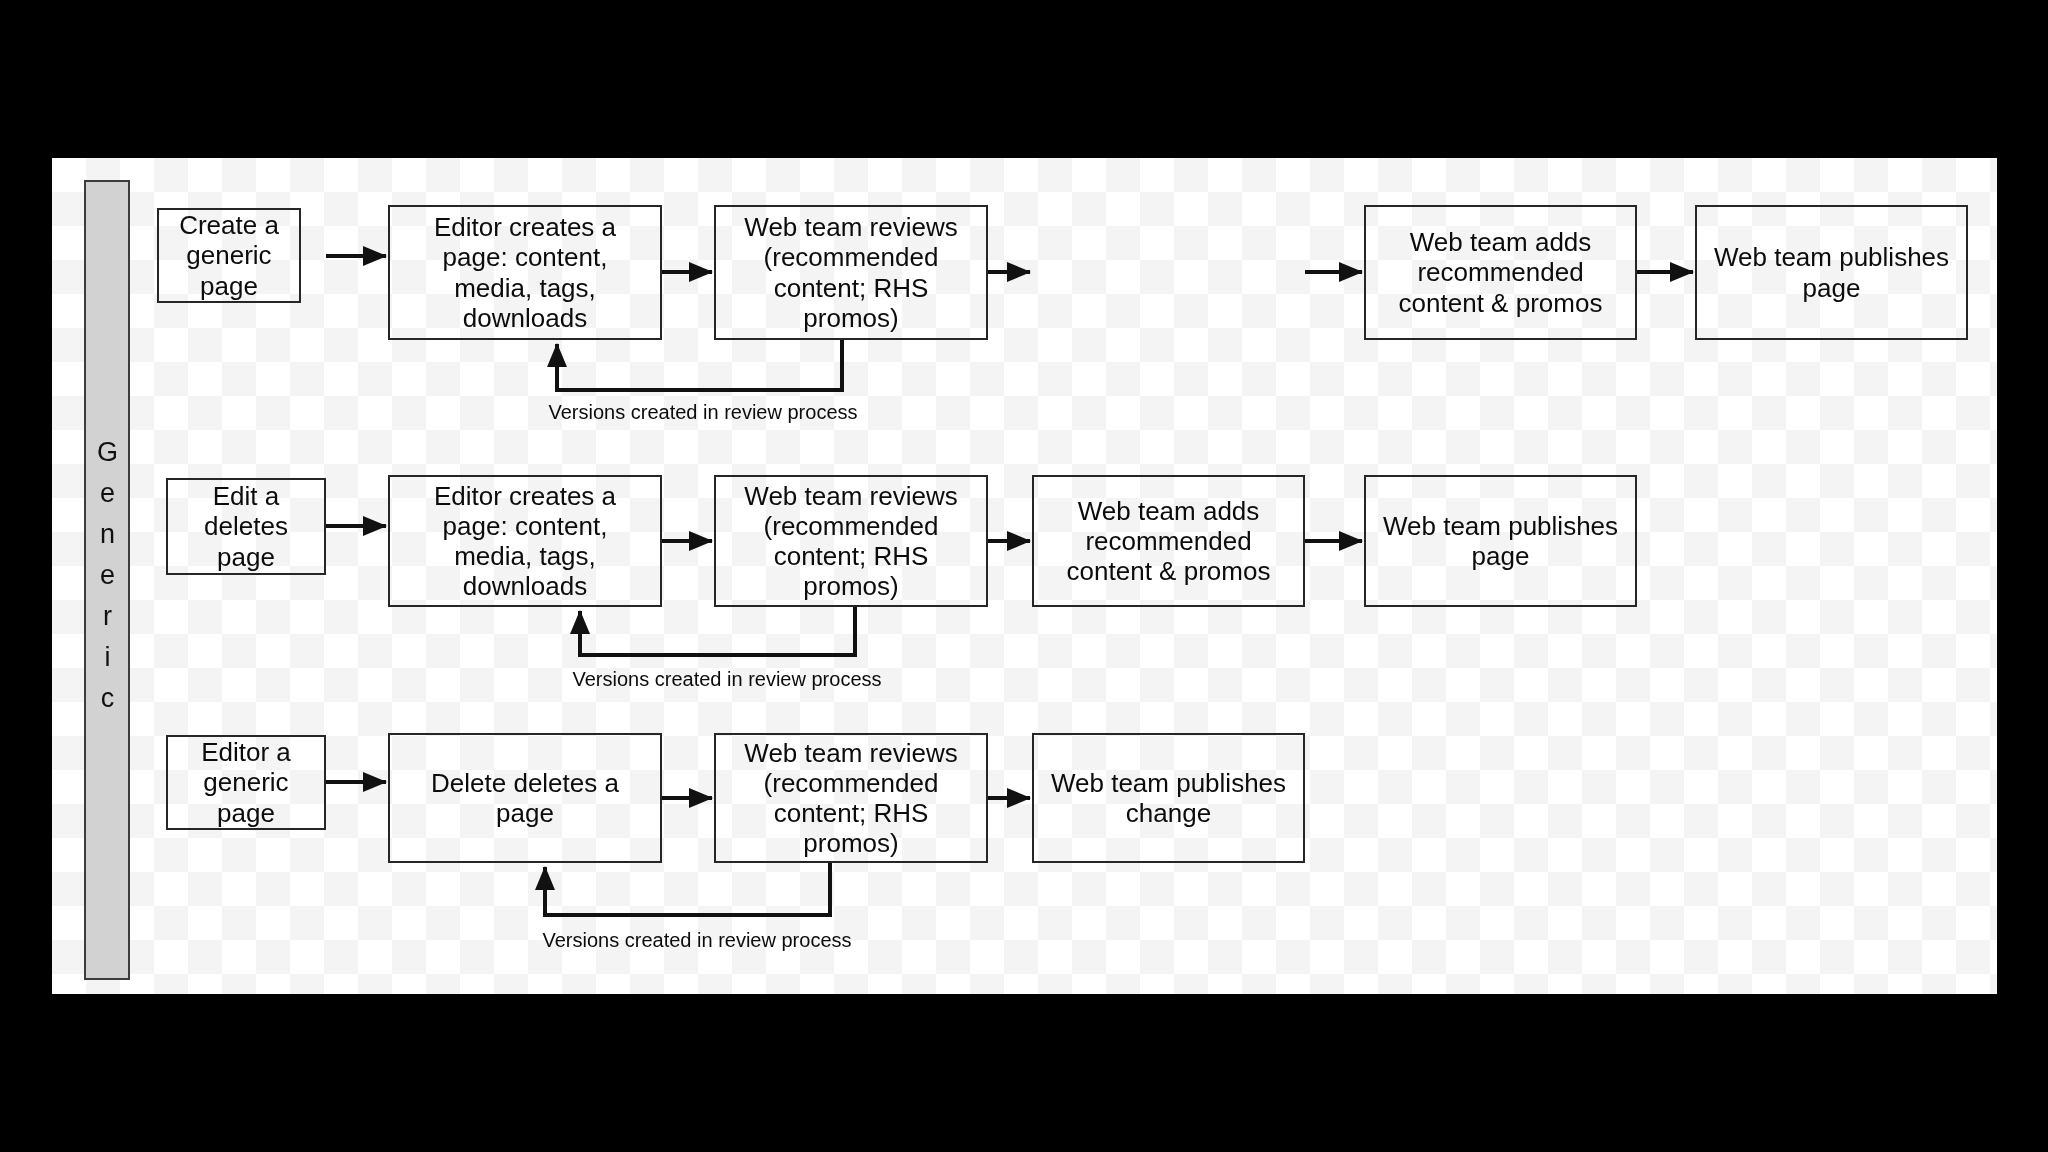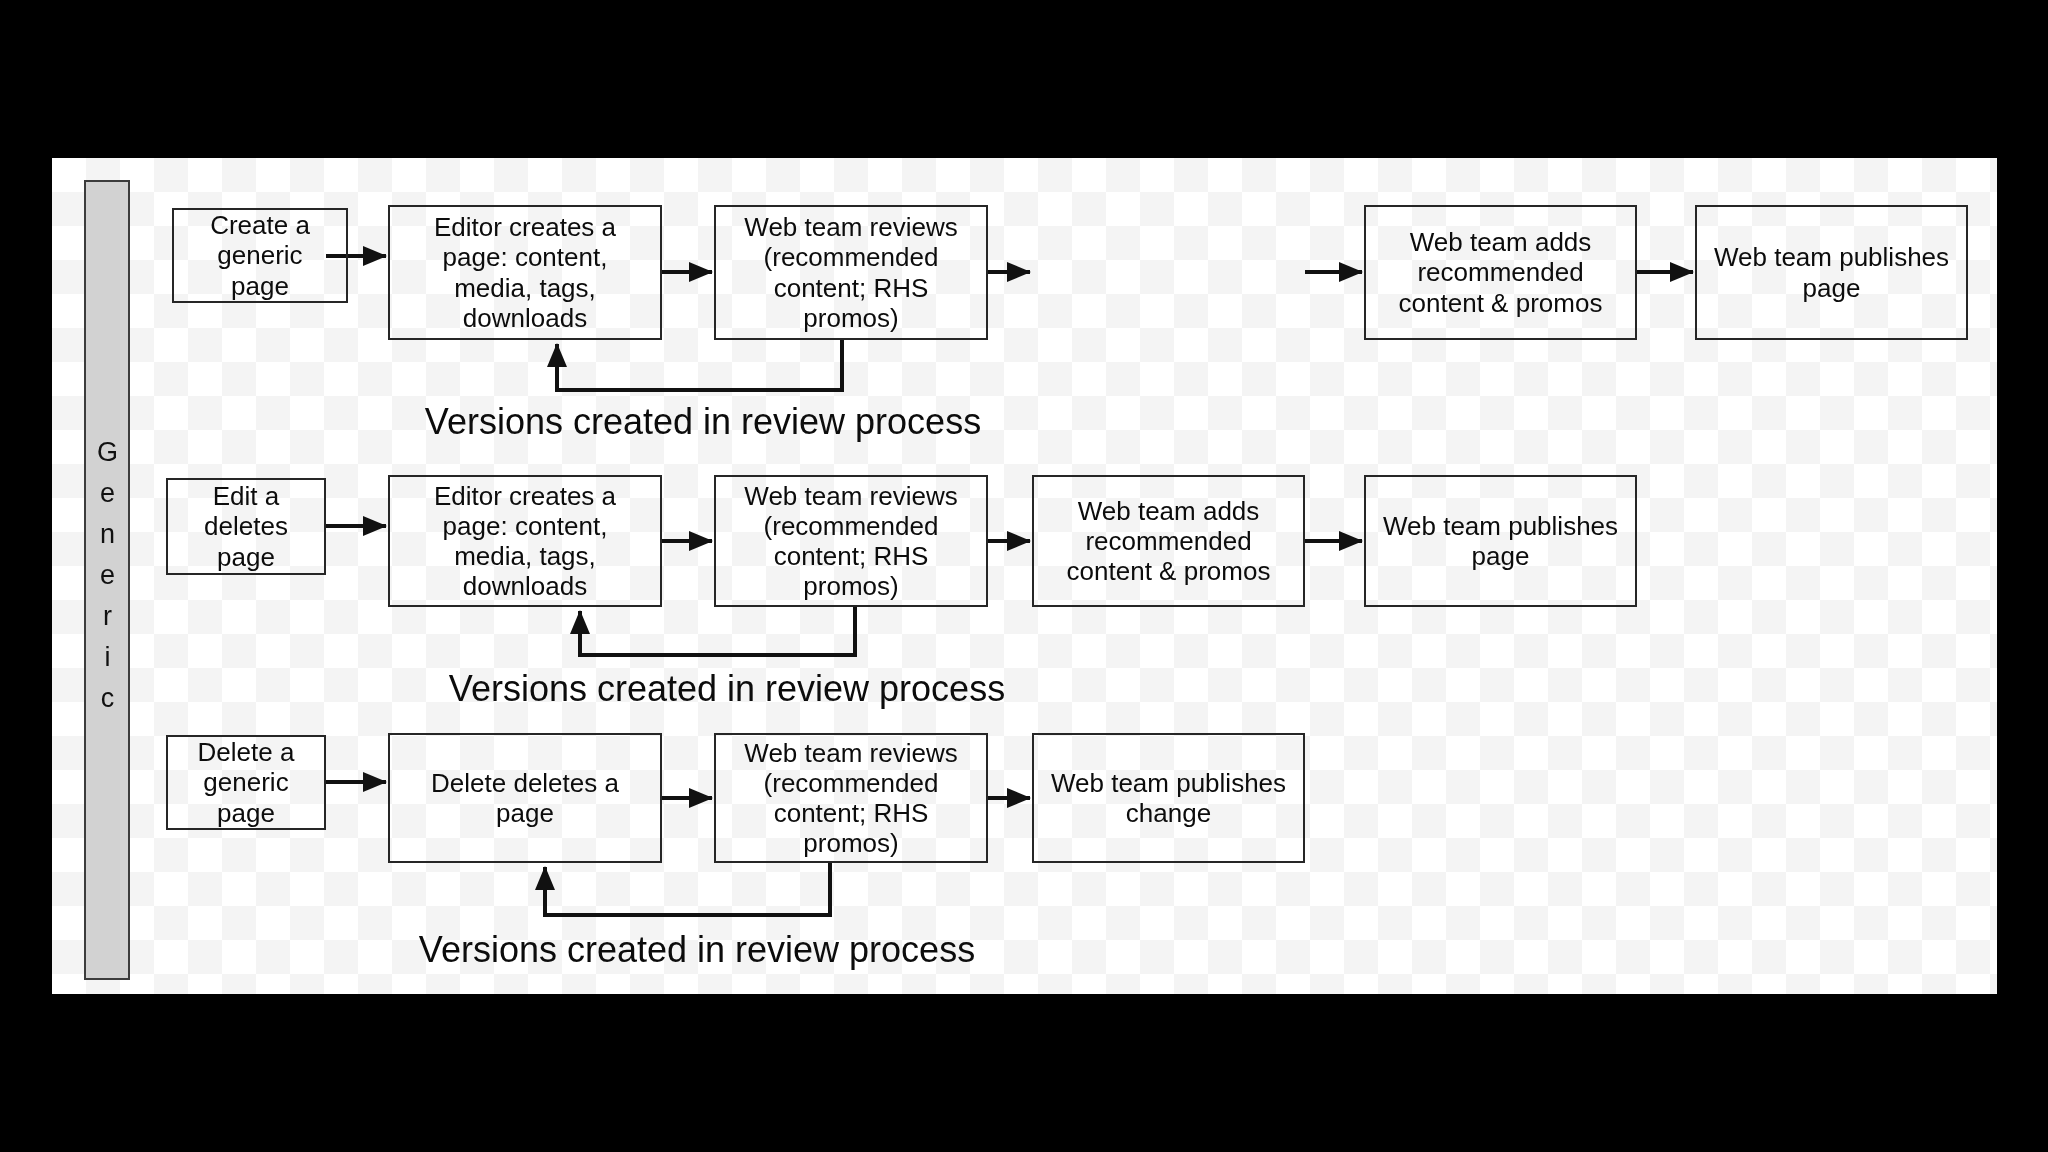--- a/index.html
+++ b/index.html
@@ -40,21 +40,21 @@
     display:flex;align-items:center;justify-content:center;
     text-align:center;
     white-space:pre-line;
     font-size:26px;line-height:1.16;color:#0c0c0c;
     padding:2px 8px;
   }
   .loop-label{
     position:absolute;
     transform:translateX(-50%);
     white-space:nowrap;
-    font-size:36px;color:#0c0c0c;
+    font-size:20px;color:#0c0c0c;
   }
 </style>
 </head>
 <body>
 
 <div class="stage">
   <div class="canvas">
 
     <svg class="connectors" width="1945" height="836" viewBox="0 0 1945 836" xmlns="http://www.w3.org/2000/svg">
       <defs>
@@ -82,21 +82,21 @@
         <line x1="274" y1="624" x2="334" y2="624" marker-end="url(#ah)"></line>
         <line x1="610" y1="640" x2="660" y2="640" marker-end="url(#ah)"></line>
         <line x1="936" y1="640" x2="978" y2="640" marker-end="url(#ah)"></line>
 
         <polyline points="778,705 778,757 493,757 493,709" marker-end="url(#ah)"></polyline>
       </g>
     </svg>
 
     <div class="lane" style="left:32px;top:22px;width:46px;height:800px">Generic</div>
 
-    <div class="node" style="left:120px;top:50px;width:176px;height:95px">Create a
+    <div class="node" style="left:105px;top:50px;width:144px;height:95px">Create a
 generic
 page</div>
     <div class="node" style="left:336px;top:47px;width:274px;height:135px">Editor creates a
 page: content,
 media, tags,
 downloads</div>
     <div class="node" style="left:662px;top:47px;width:274px;height:135px">Web team reviews
 (recommended
 content; RHS
 promos)</div>
@@ -118,21 +118,21 @@
 (recommended
 content; RHS
 promos)</div>
     <div class="node" style="left:980px;top:317px;width:273px;height:132px">Web team adds
 recommended
 content &amp; promos</div>
     <div class="node" style="left:1312px;top:317px;width:273px;height:132px">Web team publishes
 page</div>
     <div class="loop-label" style="left:675px;top:510px">Versions created in review process</div>
 
-    <div class="node" style="left:114px;top:577px;width:160px;height:95px">Delete a
+    <div class="node" style="left:114px;top:577px;width:160px;height:95px">Editor a
 generic
 page</div>
     <div class="node" style="left:336px;top:575px;width:274px;height:130px">Delete deletes a
 page</div>
     <div class="node" style="left:662px;top:575px;width:274px;height:130px">Web team reviews
 (recommended
 content; RHS
 promos)</div>
     <div class="node" style="left:980px;top:575px;width:273px;height:130px">Web team publishes
 change</div>

